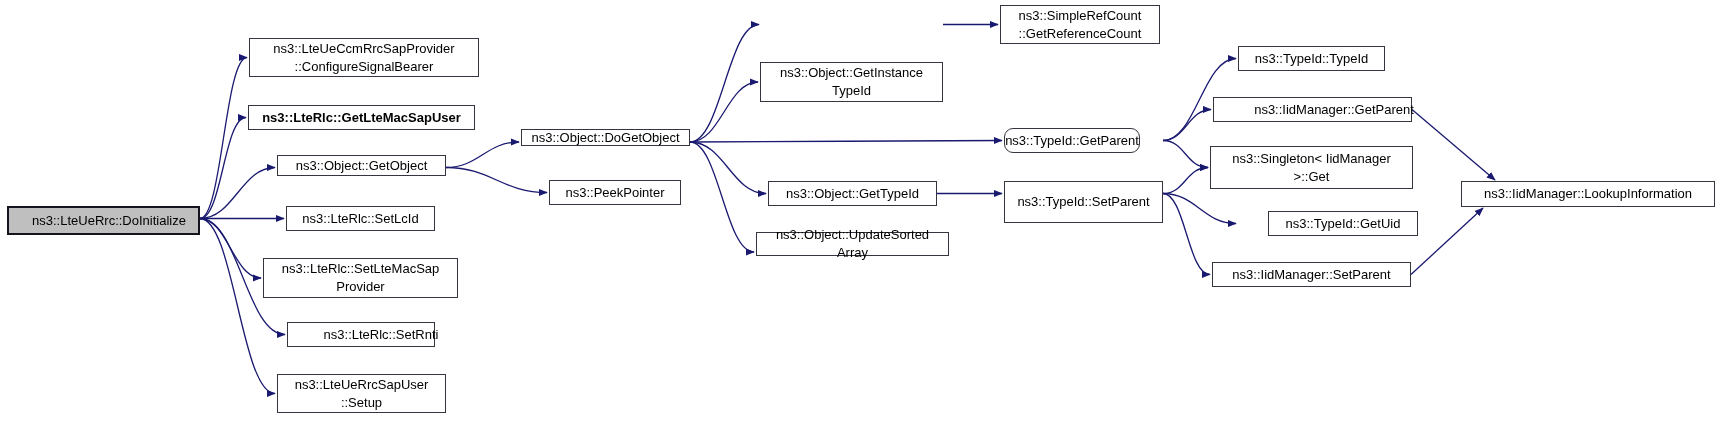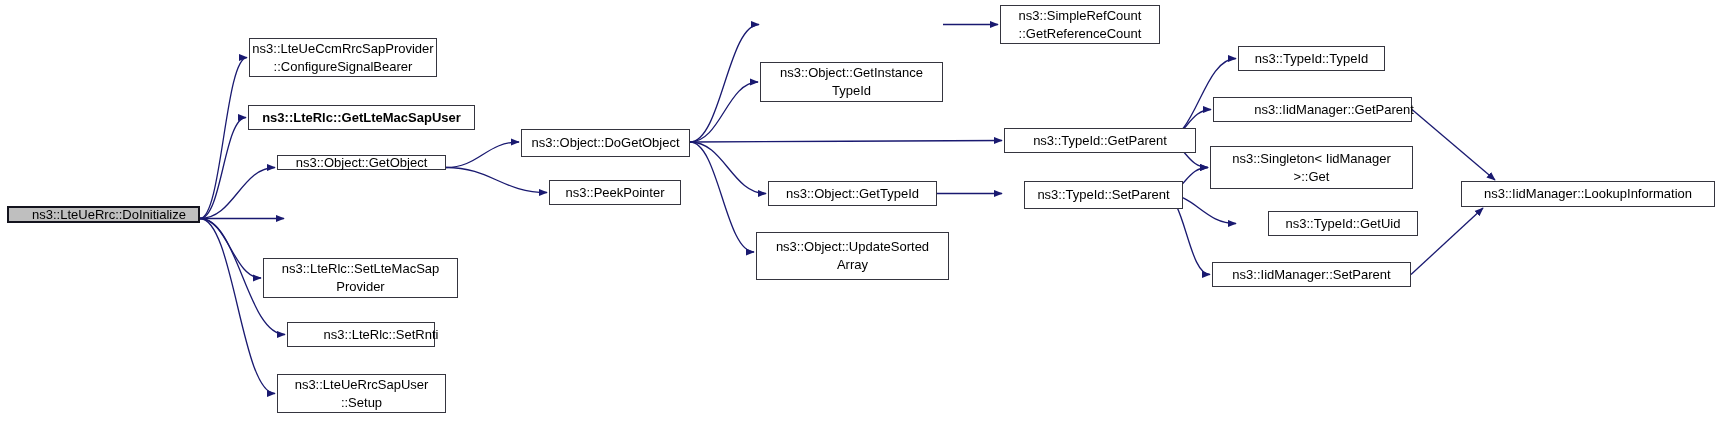--- a/index.html
+++ b/index.html
@@ -65,41 +65,42 @@
       <path d="M937,193.5 C966.25,193.5 972.75,193.5 1002,193.5" fill="none" stroke="#191970" stroke-width="1.3" marker-end="url(#arrow)"></path>
       <path d="M1163,140.5 C1195.85,140.5 1203.15,58.5 1236,58.5" fill="none" stroke="#191970" stroke-width="1.3" marker-end="url(#arrow)"></path>
       <path d="M1163,140.5 C1185,140.5 1189,109.5 1211,109.5" fill="none" stroke="#191970" stroke-width="1.3" marker-end="url(#arrow)"></path>
       <path d="M1163,140.5 C1185,140.5 1186,167.5 1208,167.5" fill="none" stroke="#191970" stroke-width="1.3" marker-end="url(#arrow)"></path>
       <path d="M1163,193.5 C1185,193.5 1186,167.5 1208,167.5" fill="none" stroke="#191970" stroke-width="1.3" marker-end="url(#arrow)"></path>
       <path d="M1163,193.5 C1195.85,193.5 1203.15,223.5 1236,223.5" fill="none" stroke="#191970" stroke-width="1.3" marker-end="url(#arrow)"></path>
       <path d="M1163,193.5 C1185,193.5 1188,274.5 1210,274.5" fill="none" stroke="#191970" stroke-width="1.3" marker-end="url(#arrow)"></path>
       <path d="M1412,109.5 L1495,180" fill="none" stroke="#191970" stroke-width="1.3" marker-end="url(#arrow)"></path>
       <path d="M1411,274.5 L1483,208" fill="none" stroke="#191970" stroke-width="1.3" marker-end="url(#arrow)"></path>
     </svg>
-<div class="node highlight" style="left: 7px; top: 206px; width: 193px; height: 17px; padding-left: 11px;">ns3::LteUeRrc::DoInitialize</div>
-    <div class="node" style="left: 249px; top: 38px; width: 188px; height: 39px;">ns3::LteUeCcmRrcSapProvider
+<div class="node highlight" style="left: 7px; top: 206px; width: 193px; height: 29px; padding-left: 11px;">ns3::LteUeRrc::DoInitialize</div>
+    <div class="node" style="left: 249px; top: 38px; width: 230px; height: 39px;">ns3::LteUeCcmRrcSapProvider
 ::ConfigureSignalBearer</div>
     <div class="node" style="left: 248px; top: 105px; width: 227px; height: 25px; font-weight: bold;">ns3::LteRlc::GetLteMacSapUser</div>
-    <div class="node" style="left: 277px; top: 155px; width: 169px; height: 15px; text-align: right;">ns3::Object::GetObject</div>
+    <div class="node" style="left: 277px; top: 155px; width: 169px; height: 21px; text-align: right;">ns3::Object::GetObject</div>
+    <div class="node" style="left: 286px; top: 206px; width: 149px; height: 25px;">ns3::LteRlc::SetLcId</div>
     <div class="node" style="left: 263px; top: 258px; width: 195px; height: 40px;">ns3::LteRlc::SetLteMacSap
 Provider</div>
     <div class="node" style="left: 287px; top: 322px; width: 148px; height: 25px; padding-left: 40px;">ns3::LteRlc::SetRnti</div>
     <div class="node" style="left: 277px; top: 374px; width: 169px; height: 39px;">ns3::LteUeRrcSapUser
 ::Setup</div>
-    <div class="node" style="left: 521px; top: 129px; width: 169px; height: 28px;">ns3::Object::DoGetObject</div>
+    <div class="node" style="left: 521px; top: 129px; width: 169px; height: 17px;">ns3::Object::DoGetObject</div>
     <div class="node" style="left: 549px; top: 180px; width: 132px; height: 25px;">ns3::PeekPointer</div>
     <div class="node" style="left: 760px; top: 62px; width: 183px; height: 40px;">ns3::Object::GetInstance
 TypeId</div>
     <div class="node" style="left: 768px; top: 181px; width: 169px; height: 25px;">ns3::Object::GetTypeId</div>
-    <div class="node" style="left: 756px; top: 232px; width: 193px; height: 48px;">ns3::Object::UpdateSorted
+    <div class="node" style="left: 756px; top: 232px; width: 193px; height: 24px;">ns3::Object::UpdateSorted
 Array</div>
     <div class="node" style="left: 1000px; top: 5px; width: 160px; height: 39px;">ns3::SimpleRefCount
 ::GetReferenceCount</div>
-    <div class="node" style="left: 1004px; top: 128px; width: 192px; height: 25px;">ns3::TypeId::GetParent</div>
-    <div class="node" style="left: 1004px; top: 181px; width: 159px; height: 28px; margin-left: 20px;">ns3::TypeId::SetParent</div>
+    <div class="node" style="left: 1004px; top: 128px; width: 136px; height: 25px; border-radius: 9px;">ns3::TypeId::GetParent</div>
+    <div class="node" style="left: 1004px; top: 181px; width: 159px; height: 42px;">ns3::TypeId::SetParent</div>
     <div class="node" style="left: 1238px; top: 46px; width: 147px; height: 25px;">ns3::TypeId::TypeId</div>
     <div class="node" style="left: 1213px; top: 97px; width: 199px; height: 25px; padding-left: 43px;">ns3::IidManager::GetParent</div>
     <div class="node" style="left: 1210px; top: 146px; width: 203px; height: 43px;">ns3::Singleton&lt; IidManager
 &gt;::Get</div>
     <div class="node" style="left: 1268px; top: 211px; width: 150px; height: 25px;">ns3::TypeId::GetUid</div>
     <div class="node" style="left: 1212px; top: 262px; width: 199px; height: 25px;">ns3::IidManager::SetParent</div>
     <div class="node" style="left: 1461px; top: 181px; width: 254px; height: 26px;">ns3::IidManager::LookupInformation</div>
   </div>
 
 </body></html>

